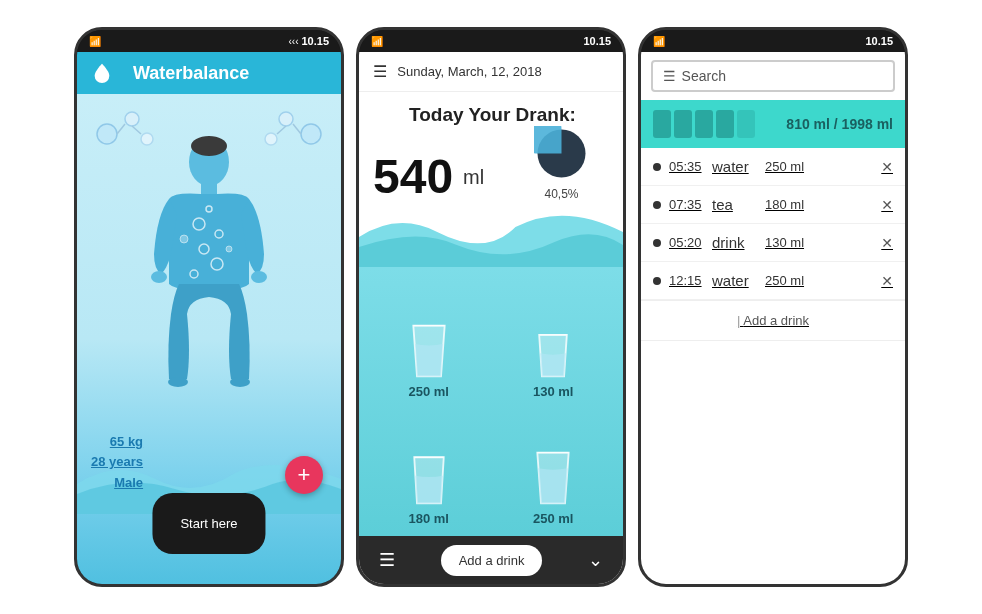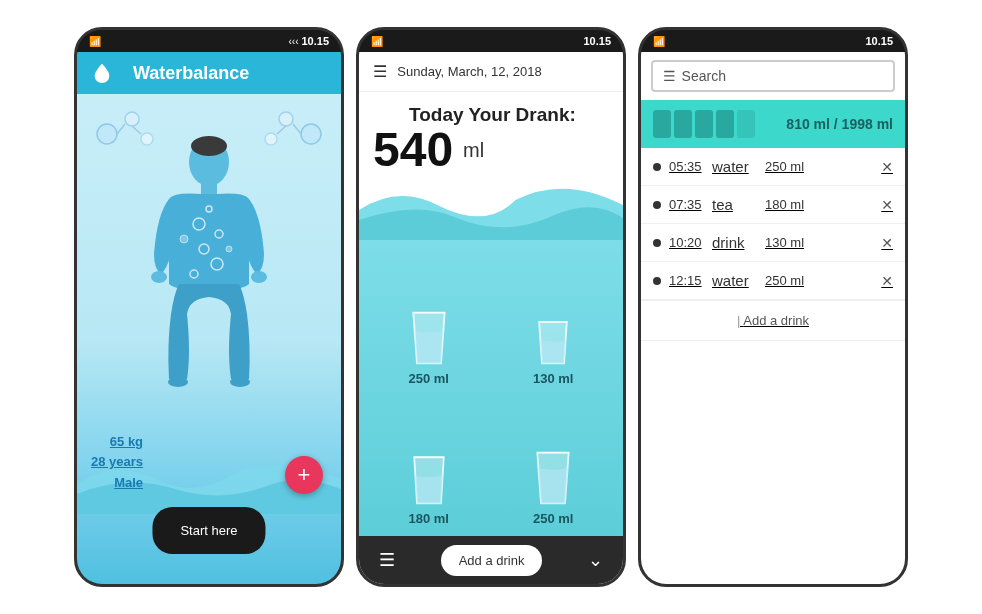--- a/index.html
+++ b/index.html
@@ -130,21 +130,21 @@
       box-shadow: 0 2px 6px rgba(0,0,0,0.3);
     }
     .start-btn {
       position: absolute;
       bottom: 30px;
       left: 50%;
       transform: translateX(-50%);
       background: #1a1a1a;
       color: white;
       border-radius: 20px;
-      padding: 16px 28px;
+      padding: 23px 28px;
       font-size: 13px;
       cursor: pointer;
     }
 
     
     .phone2-screen {
       background: white;
       flex: 1;
       display: flex;
       flex-direction: column;
@@ -484,20 +484,30 @@
         <span class="hamburger-icon">☰</span>
         <span class="phone2-date">Sunday, March, 12, 2018</span>
       </div>
 
       <div class="today-section">
         <div class="today-label">Today Your Drank:</div>
         <div class="amount-row">
           <span class="amount-number">540</span>
           <span class="amount-unit">ml</span>
 
+          <div class="pie-chart-container">
+            <svg width="55" height="55" viewBox="0 0 55 55">
+
+              <circle cx="27.5" cy="27.5" r="24" fill="#2a3a4a"></circle>
+
+              <path d="M27.5 27.5 L27.5 3.5 A24 24 0 0 1 27.5 3.5 A24 24 0 0 0 27.5 51.5 A24 24 0 0 0 27.5 27.5" fill="#3a8ab8" opacity="0"></path>
+              <path d="M27.5 27.5 L27.5 3.5 A24 24 0 1 0 3.5 27.5 Z" fill="#4ab0d8" opacity="0.9"></path>
+            </svg>
+            <div class="pie-label">40,5%</div>
+          </div>
         </div>
       </div>
 
       <div class="wave-section">
         <svg width="100%" height="100%" viewBox="0 0 270 60" preserveAspectRatio="none">
           <path d="M0 30 Q40 5 80 25 Q130 50 160 20 Q210 -5 270 25 L270 60 L0 60 Z" fill="#7ddde8"></path>
           <path d="M0 40 Q60 20 100 38 Q150 58 200 35 Q240 18 270 38 L270 60 L0 60 Z" fill="#5bccd8"></path>
         </svg>
       </div>
 
@@ -594,21 +604,21 @@
         <div class="drink-item">
           <div class="drink-dot"></div>
           <span class="drink-time">07:35</span>
           <span class="drink-type">tea</span>
           <span class="drink-amount">180 ml</span>
           <span class="drink-delete">✕</span>
         </div>
 
         <div class="drink-item">
           <div class="drink-dot"></div>
-          <span class="drink-time">10:20</span>
+          <span class="drink-time">05:20</span>
           <span class="drink-type">drink</span>
           <span class="drink-amount">130 ml</span>
           <span class="drink-delete">✕</span>
         </div>
 
         <div class="drink-item">
           <div class="drink-dot"></div>
           <span class="drink-time">12:15</span>
           <span class="drink-type">water</span>
           <span class="drink-amount">250 ml</span>

